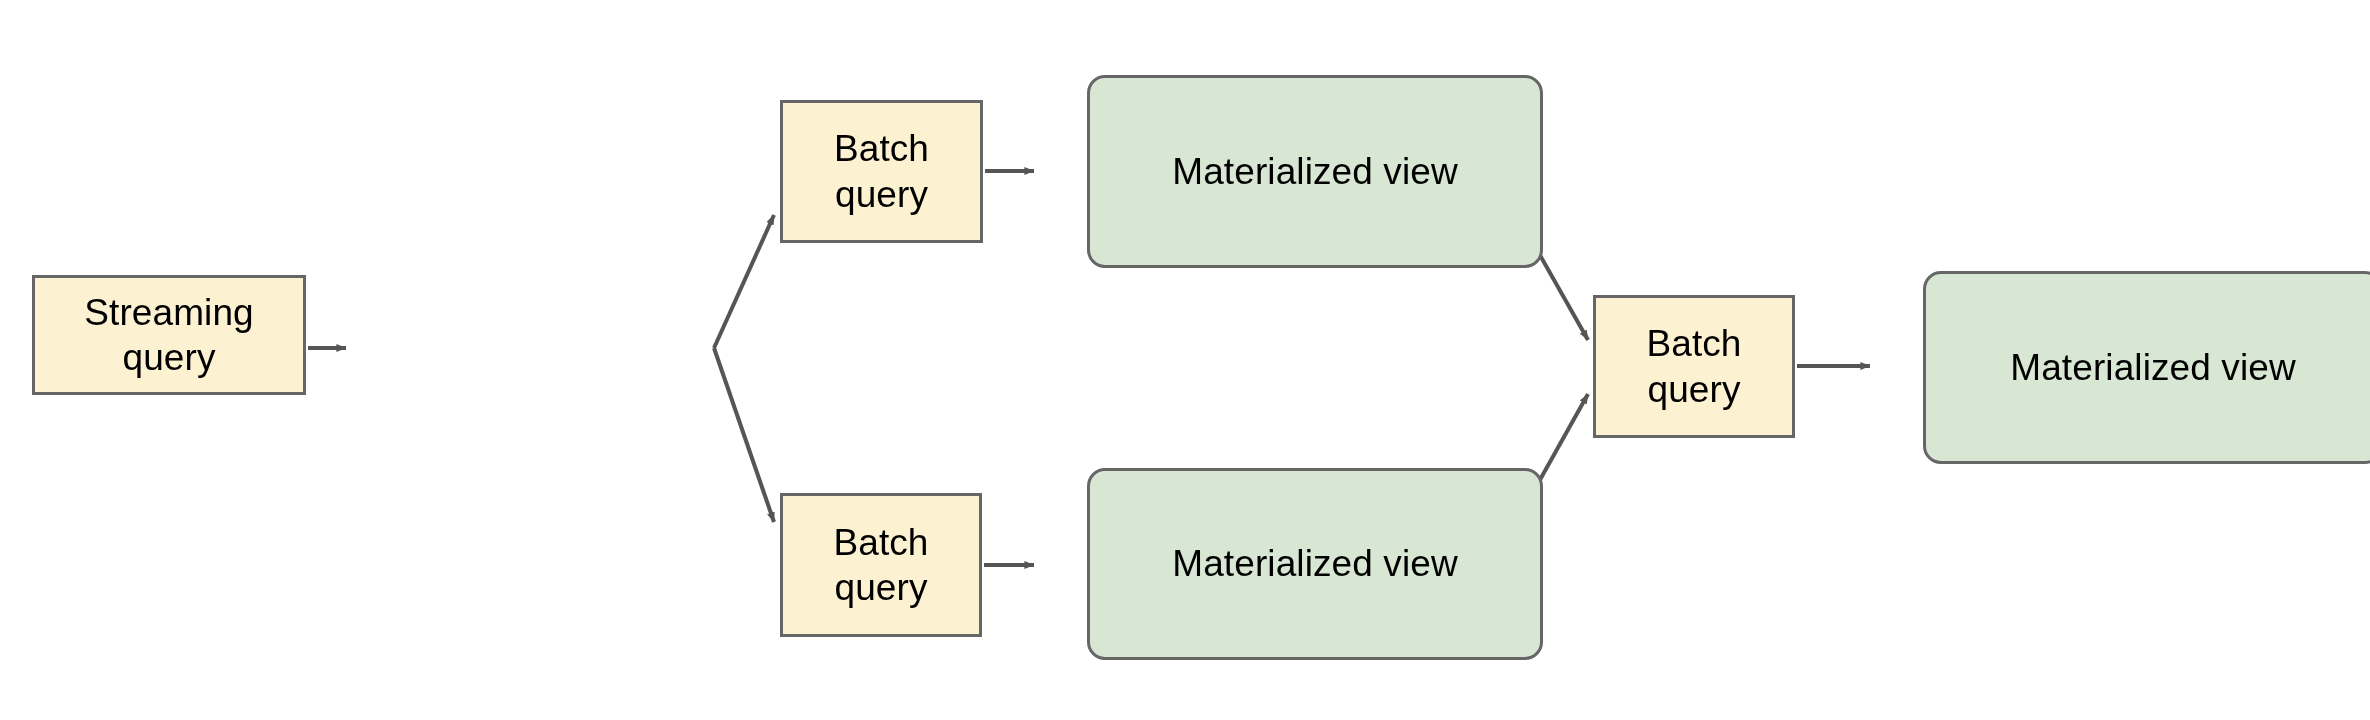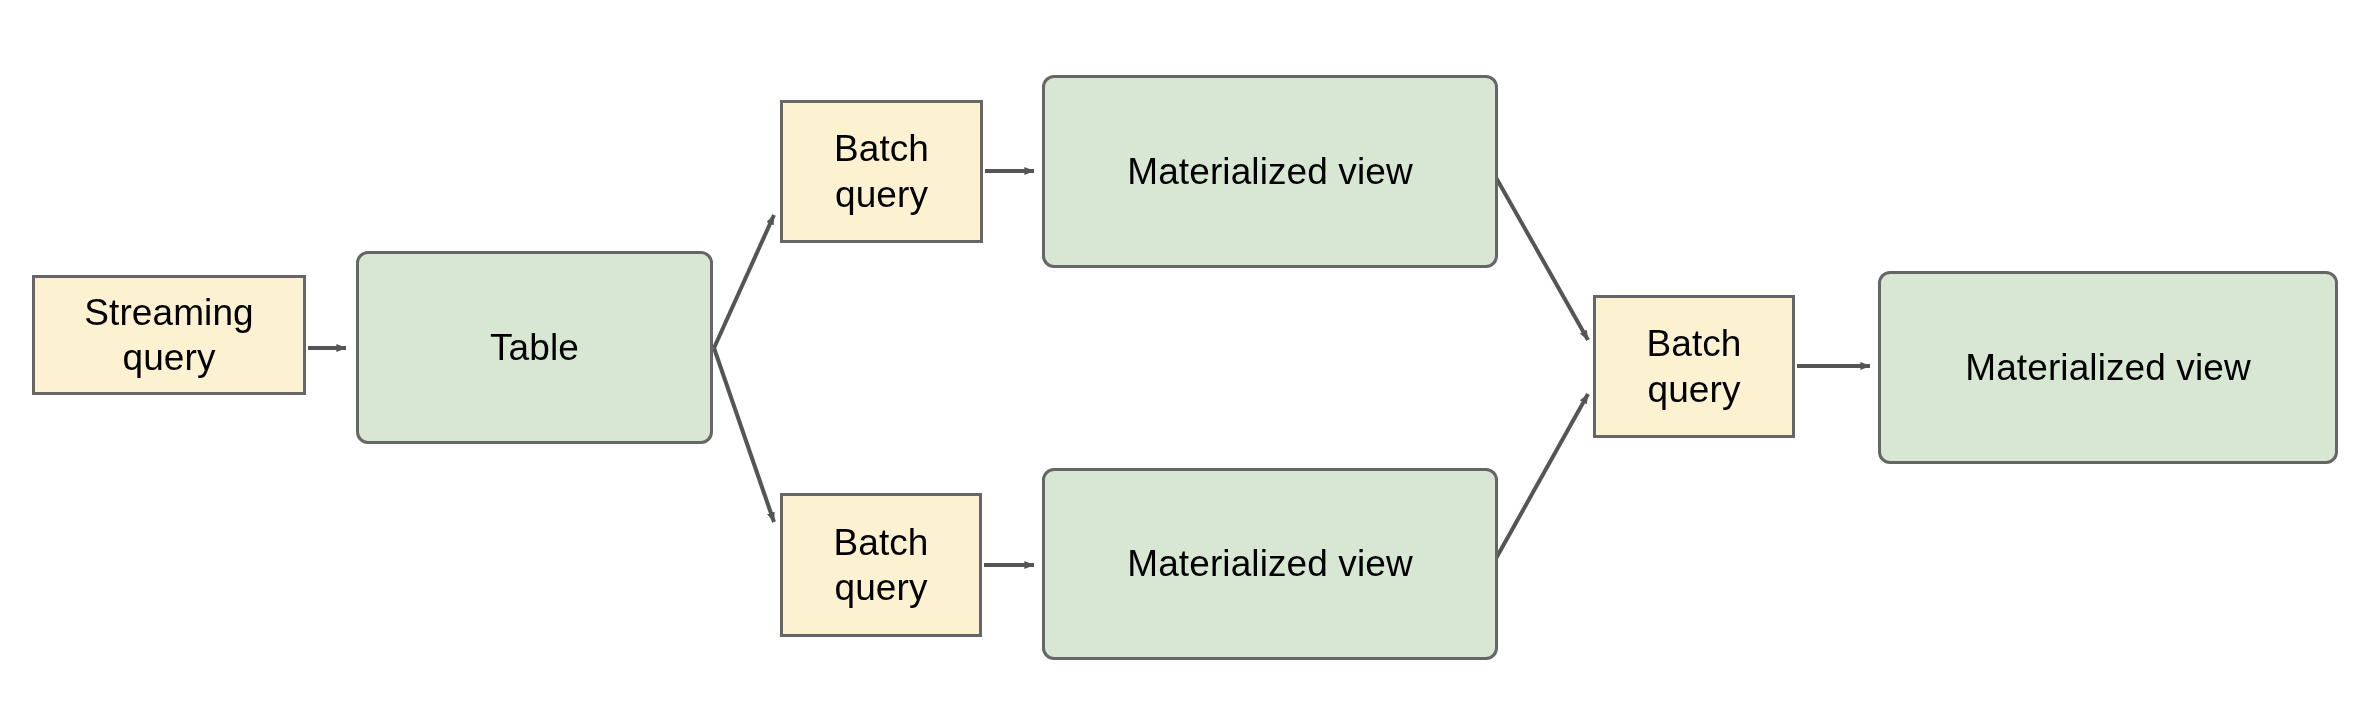--- a/index.html
+++ b/index.html
@@ -40,21 +40,22 @@
     border: 3px solid #666666;
     white-space: pre-line;
     padding: 0 6px;
   }
   .node.process {
     background: #fcf2d2;
     border-radius: 0;
   }
   .node.store {
     background: #d8e7d3;
-    border-radius: 12px;
+    border-radius: 18px;
+    margin-left: 45px;
   }
   .node-label {
     display: block;
     width: 100%;
   }
 </style>
 </head>
 <body>
 
 <div id="diagram-canvas">
@@ -97,23 +98,20 @@
     <g>
       <line x1="1797" y1="366" x2="1870" y2="366" stroke="#555555" stroke-width="4" marker-end="url(#arrowhead)"></line>
     </g>
   </svg>
 
   <div class="node process" style="left:32px; top:275px; width:274px; height:120px;">
     <span class="node-label">Streaming
 query</span>
   </div>
 
-  <div class="node store" style="left:356px; top:251px; width:357px; height:193px;">
-    <span class="node-label">Table</span>
-  </div>
 
   <div class="node process" style="left:780px; top:100px; width:203px; height:143px;">
     <span class="node-label">Batch
 query</span>
   </div>
 
   <div class="node store" style="left:1042px; top:75px; width:456px; height:193px;">
     <span class="node-label">Materialized view</span>
   </div>
 

